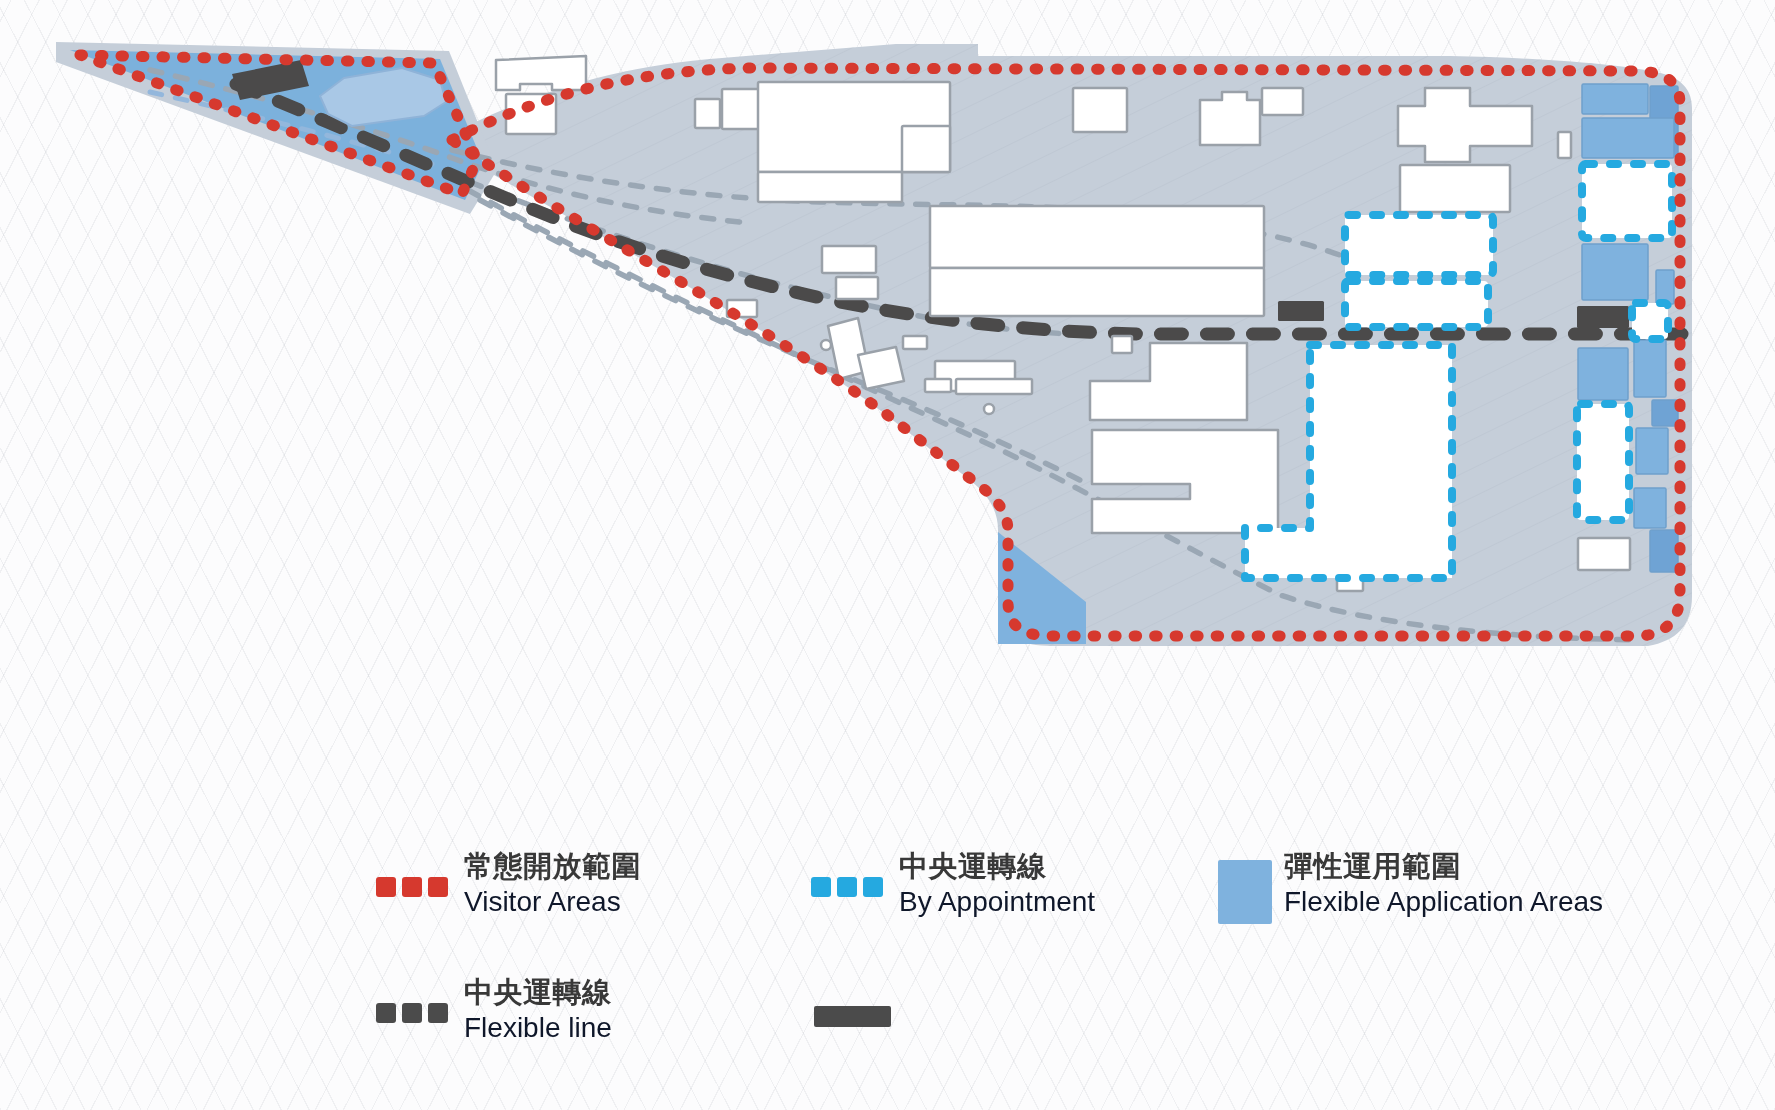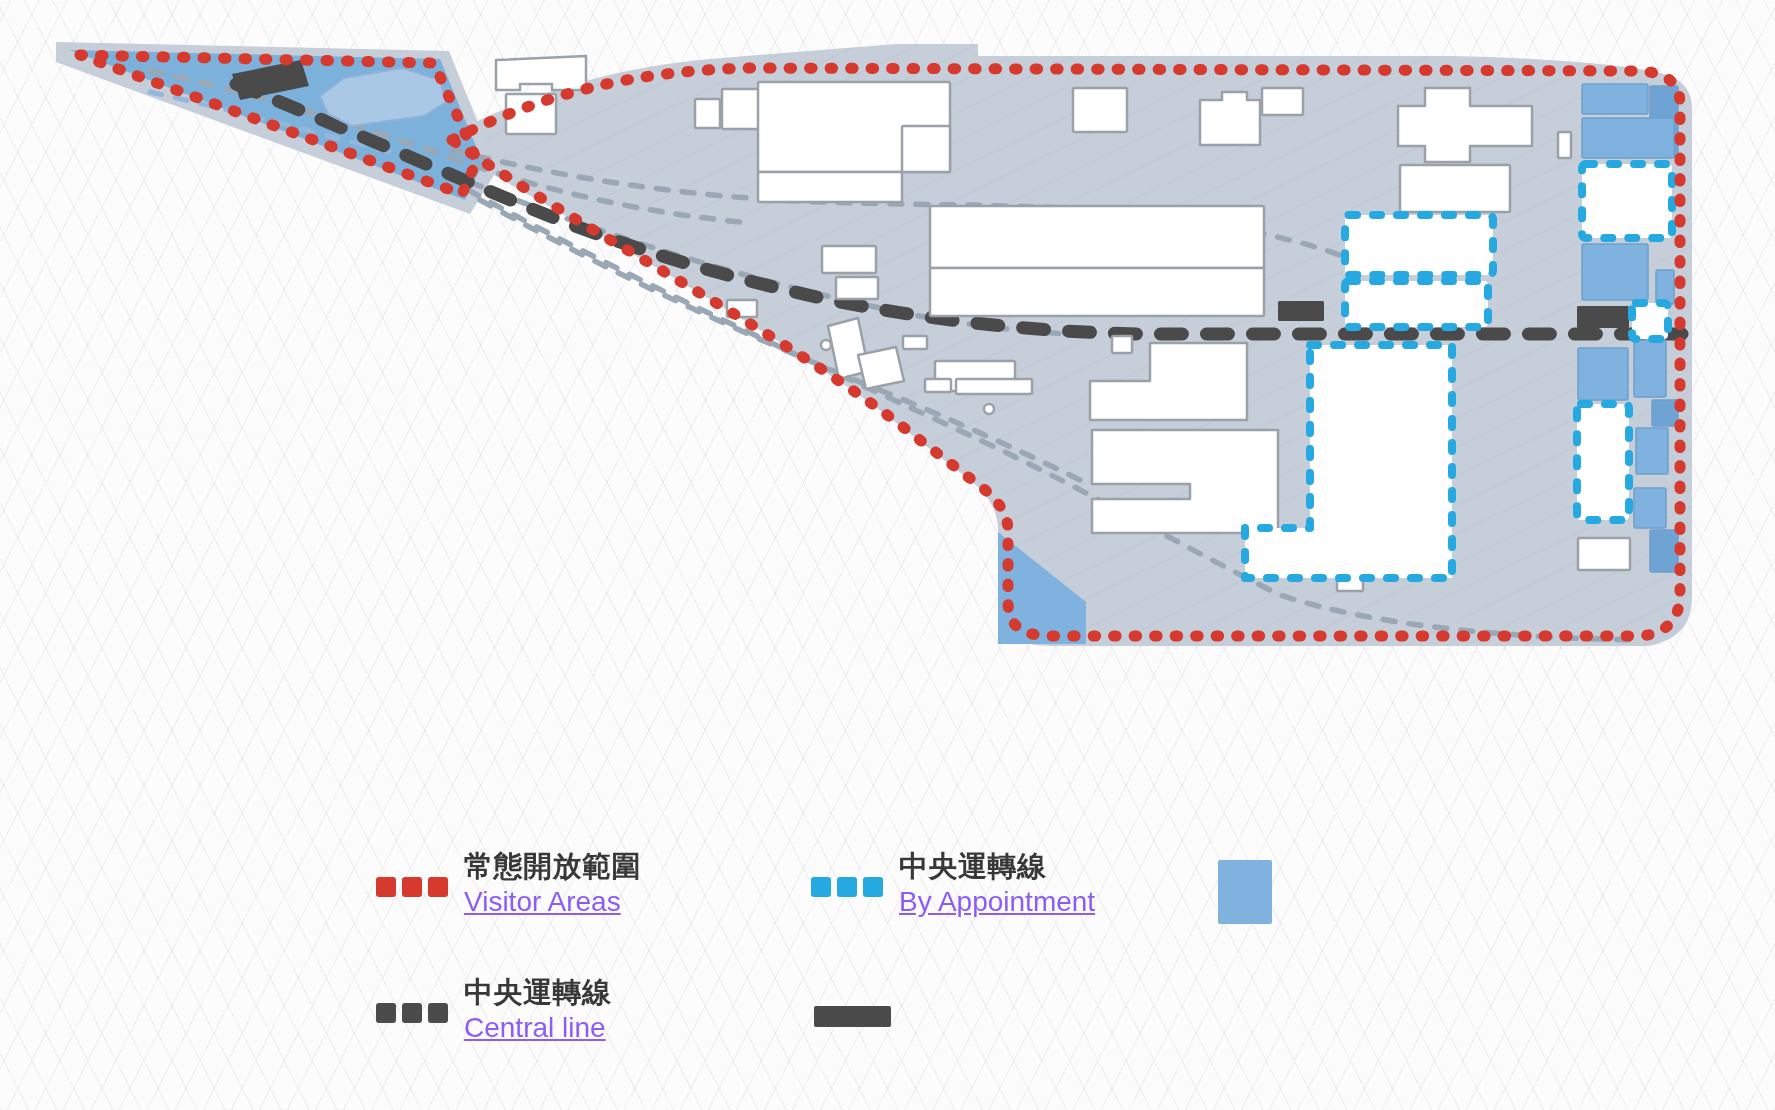--- a/index.html
+++ b/index.html
@@ -15,21 +15,21 @@
   .map-wrap svg{display:block;width:1775px;height:690px;}
 
   .legend{position:absolute;left:6px;top:0;width:1775px;height:840px;pointer-events:none;margin-left:40px;}
   .legend-item{position:absolute;display:flex;align-items:flex-start;}
   .swatch-dots{display:flex;gap:6px;margin-top:31px;width:72px;flex:0 0 72px;}
   .swatch-dots span{width:20px;height:20px;border-radius:3px;background:#999;}
   .swatch-square{width:54px;height:64px;border-radius:2px;margin-top:14px;flex:0 0 54px;background:#999;}
   .swatch-bar{width:77px;height:21px;border-radius:2px;margin-top:34px;flex:0 0 77px;background:#555;}
   .legend-text{margin-left:16px;}
   .legend-text .zh{font-size:29px;line-height:40px;color:#383838;font-weight:600;letter-spacing:.5px;white-space:nowrap;}
-  .legend-text .en{font-size:28px;line-height:32px;color:#8b5cf6;font-weight:400;white-space:nowrap;text-decoration:underline;}
+  .legend-text .en{font-size:28px;line-height:32px;color:#0f172a;font-weight:400;white-space:nowrap;}
 </style>
 </head>
 <body>
 
 <div class="page">
 
   <div class="map-wrap">
     <svg id="map-canvas" viewBox="0 0 1775 690">
       <defs>
         <pattern id="siteHatch" width="26" height="26" patternUnits="userSpaceOnUse" patternTransform="rotate(64)">
@@ -126,31 +126,35 @@
           <span style="background-color: rgb(37, 169, 224);"></span>
       </div>
       <div class="legend-text">
         <div class="zh">中央運轉線</div>
         <div class="en">By Appointment</div>
       </div>
     </div>
 
     <div class="legend-item" style="left:1172px;top:846px;">
       <div class="swatch-square" style="background-color: rgb(127, 178, 222);"></div>
+      <div class="legend-text" style="margin-left:12px;">
+        <div class="zh">彈性運用範圍</div>
+        <div class="en">Flexible Application Areas</div>
+      </div>
     </div>
 
     <div class="legend-item" style="left:330px;top:972px;justify-content:flex-end;">
       <div class="swatch-dots">
         <span style="background-color: rgb(75, 75, 75);"></span>
           <span style="background-color: rgb(75, 75, 75);"></span>
           <span style="background-color: rgb(75, 75, 75);"></span>
       </div>
       <div class="legend-text">
         <div class="zh">中央運轉線</div>
-        <div class="en">Central line</div>
+        <div class="en">Flexible line</div>
       </div>
     </div>
 
     <div class="legend-item" style="left:768px;top:972px;">
       <div class="swatch-bar" style="background-color: rgb(75, 75, 75);"></div>
     </div>
 
   </div>
 </div>
 

